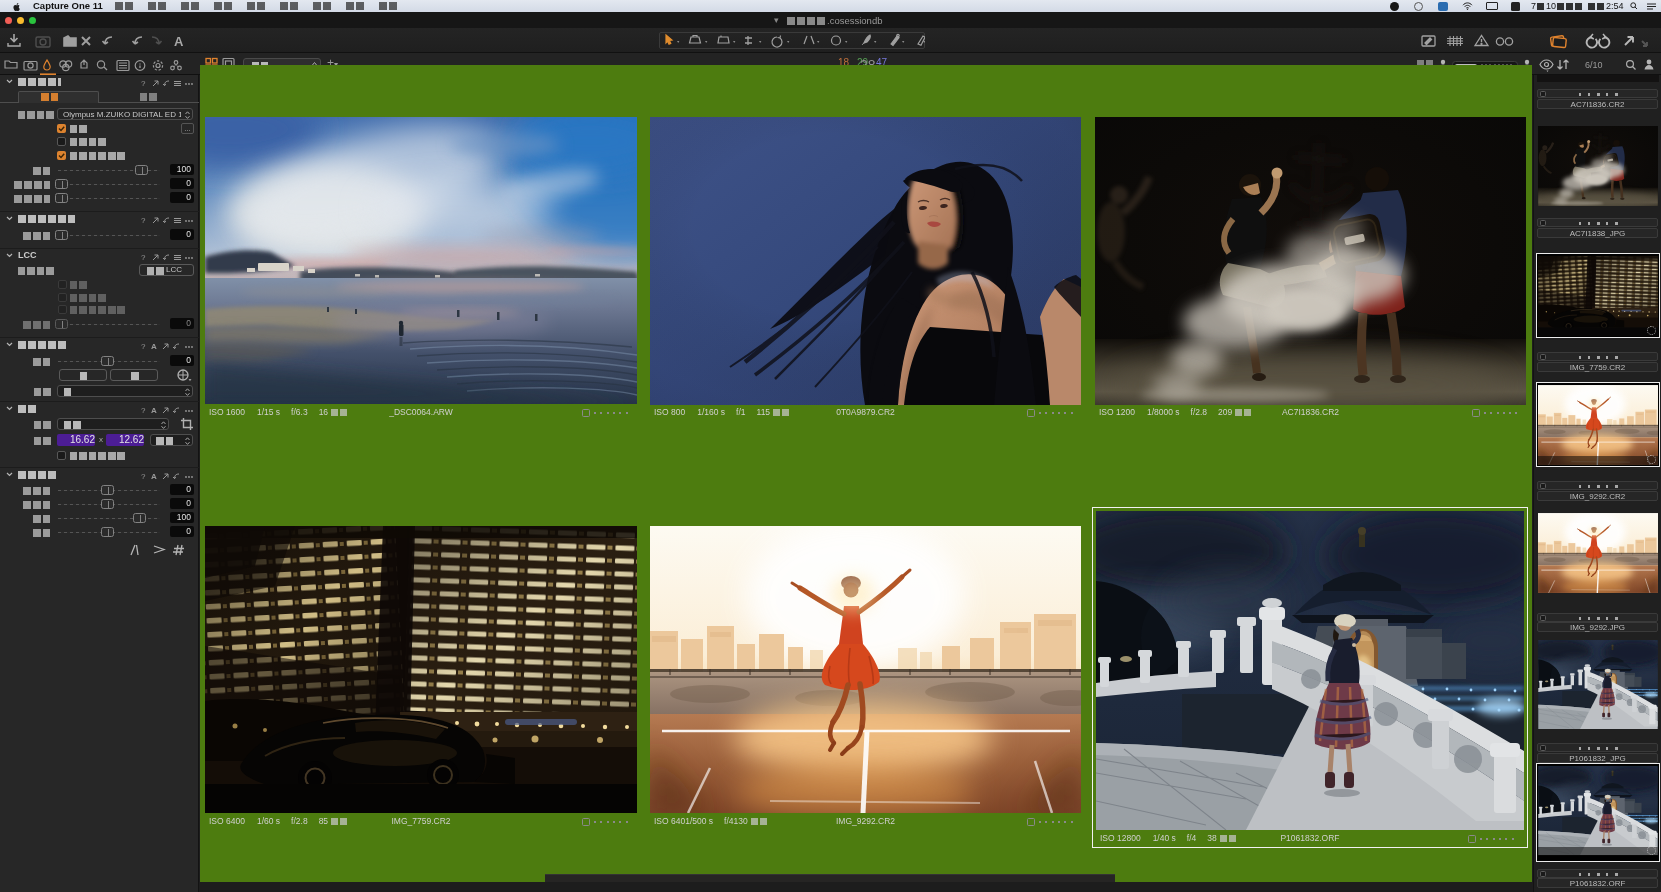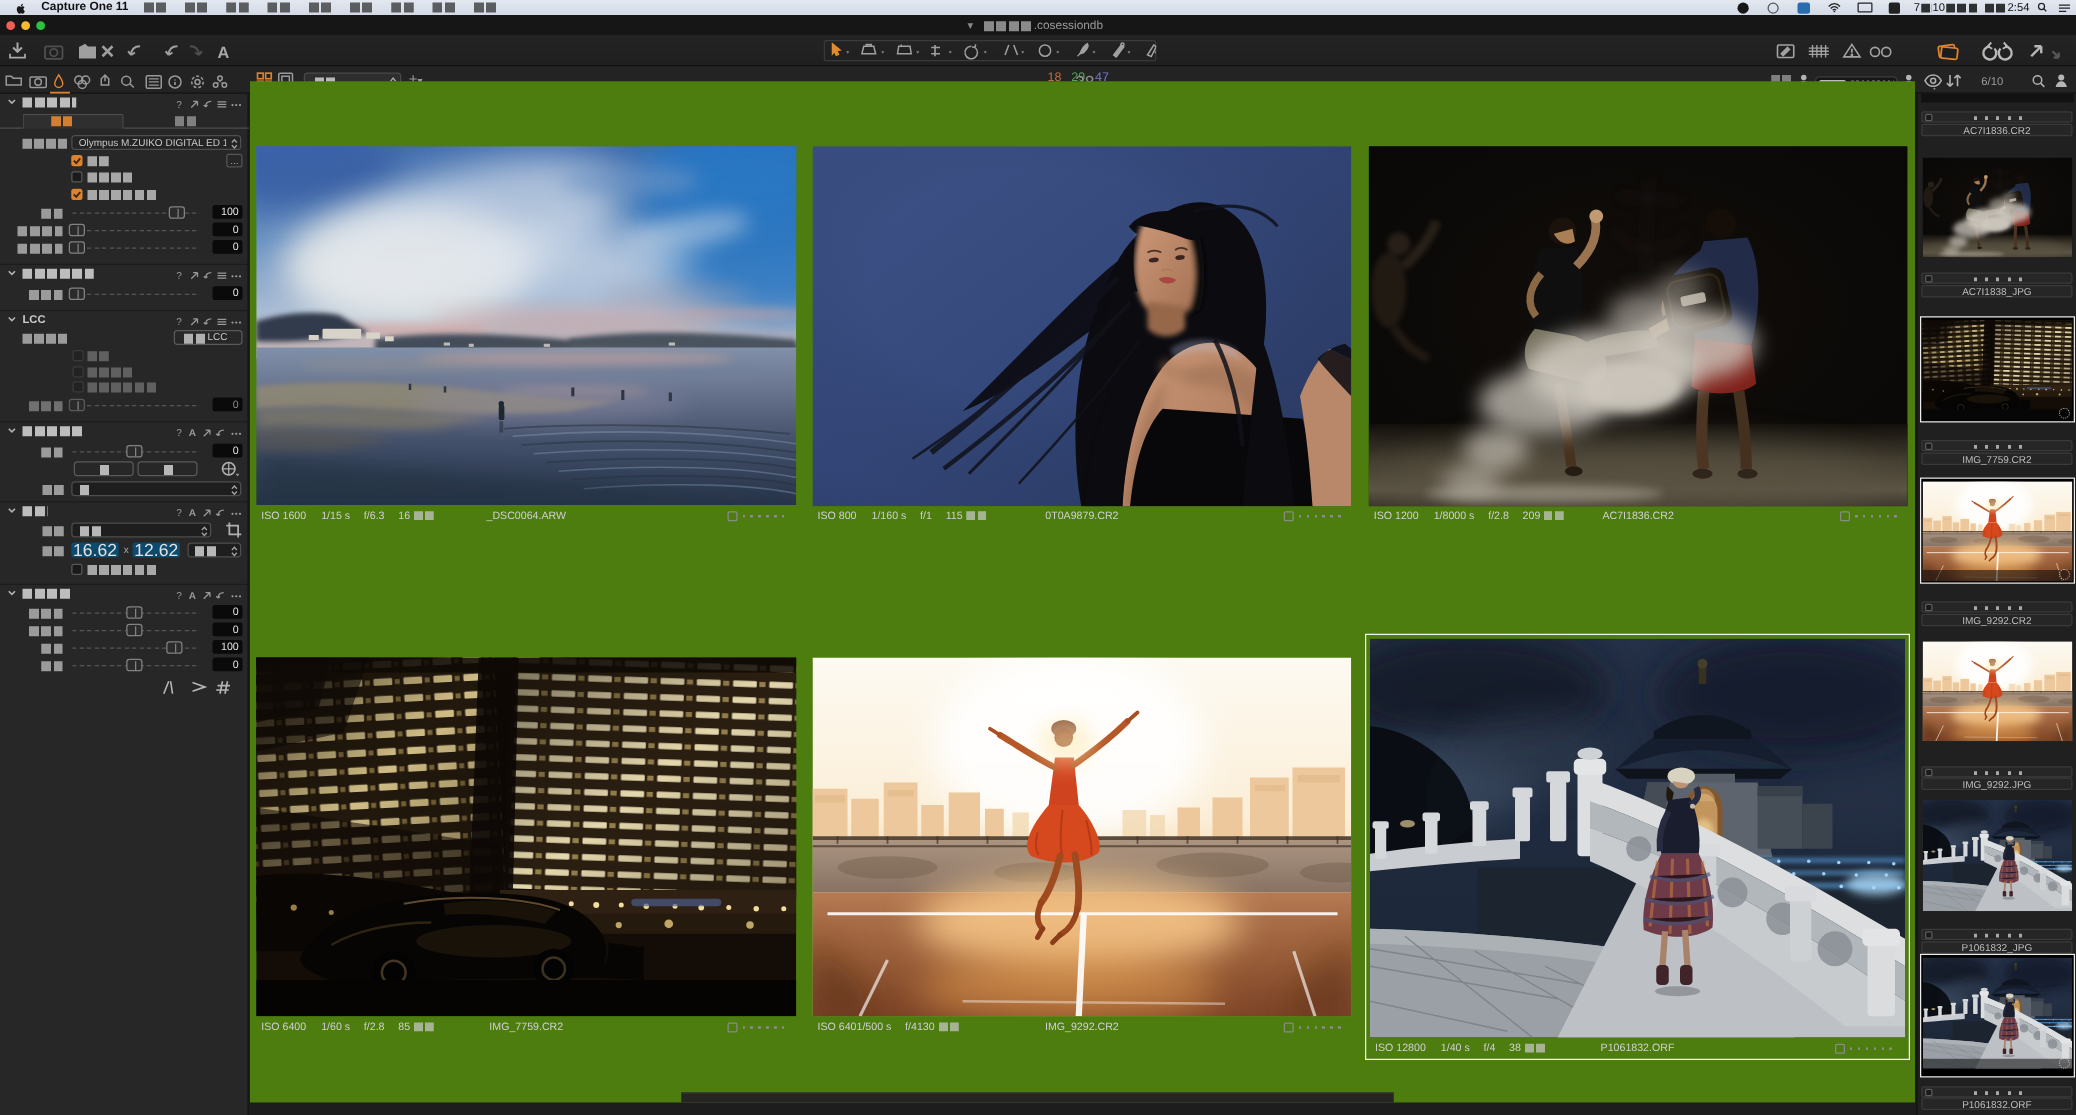--- a/index.html
+++ b/index.html
@@ -14,21 +14,21 @@
 .srow{position:absolute;left:0;width:199px;height:11px}
 .slab{position:absolute;top:1.5px;height:8px}
 .track{position:absolute;left:58px;top:5px;width:102px;height:1px;background:repeating-linear-gradient(90deg,#555 0 3px,#2c2c2c 3px 6px)}
 .knob{position:absolute;top:0;width:13px;height:10px;border:1px solid #828282;border-radius:2.5px;background:#2b2b2b}
 .knob:after{content:"";position:absolute;left:5.5px;top:1px;width:1px;height:7px;background:#828282}
 .val{position:absolute;left:170px;top:-1px;width:24px;height:11px;background:#0a0a0a;border-radius:2px;color:#e2e2e2;font-size:8.5px;line-height:11px;text-align:right;padding-right:3px;font-family:"Liberation Sans",sans-serif}
 .cb{position:absolute;width:9px;height:9px;border-radius:2px;background:#1a1a1a;border:1px solid #585858}
 .cbk{position:absolute;width:9px;height:9px;border-radius:2px;background:#dd832f}
 .cbd{position:absolute;width:9px;height:9px;border-radius:2px;background:#222;border:1px solid #3a3a3a}
 .dd{position:absolute;background:#242424;border:1px solid #4e4e4e;border-radius:3px}
-.bbx{position:absolute;background:#0c4a6e;border-radius:2px;color:#e2e2e2;font-size:14px;text-align:center}
+.bbx{position:absolute;background:#4c1d95;border-radius:2px;color:#e2e2e2;font-size:10px;text-align:right}
 .exif{position:absolute;height:12px;font-size:8.5px;color:#d0d0d0;white-space:nowrap;font-family:"Liberation Sans",sans-serif}
 .mrk{position:absolute;width:47px;height:8px}
 .mrk:before{content:"";position:absolute;left:0;top:0;width:6px;height:6px;border:1px solid #8a8a8a;border-radius:1.5px}
 .mrk:after{content:"";position:absolute;left:12px;top:3px;width:36px;height:2px;background:repeating-linear-gradient(90deg,#8a8a8a 0 2px,transparent 2px 6.3px)}
 .fmeta{position:absolute;left:3px;width:121px;height:9px;border:1px solid #3a3a3a;border-radius:2px;background:#262626}
 .fcb{position:absolute;left:2px;top:1px;width:6px;height:6px;border:1px solid #5c5c5c;border-radius:1.5px;background:#1a1a1a}
 .fdots{position:absolute;left:41px;top:3px;width:42px;height:2.5px;background:repeating-linear-gradient(90deg,#a8a8a8 0 2.5px,transparent 2.5px 9px)}
 .fstrip{position:absolute;left:4px;width:120px;height:9px;background:rgba(10,10,10,.55)}
 .fname{position:absolute;left:3px;width:121px;height:10px;line-height:10px;text-align:center;font-size:8px;color:#bdbdbd;font-family:"Liberation Sans",sans-serif;border:1px solid #3a3a3a;border-radius:2px;background:#262626}
 .fgear{position:absolute;width:9px;height:9px;border-radius:50%;border:1.5px dotted #cfcfcf;opacity:.8}

